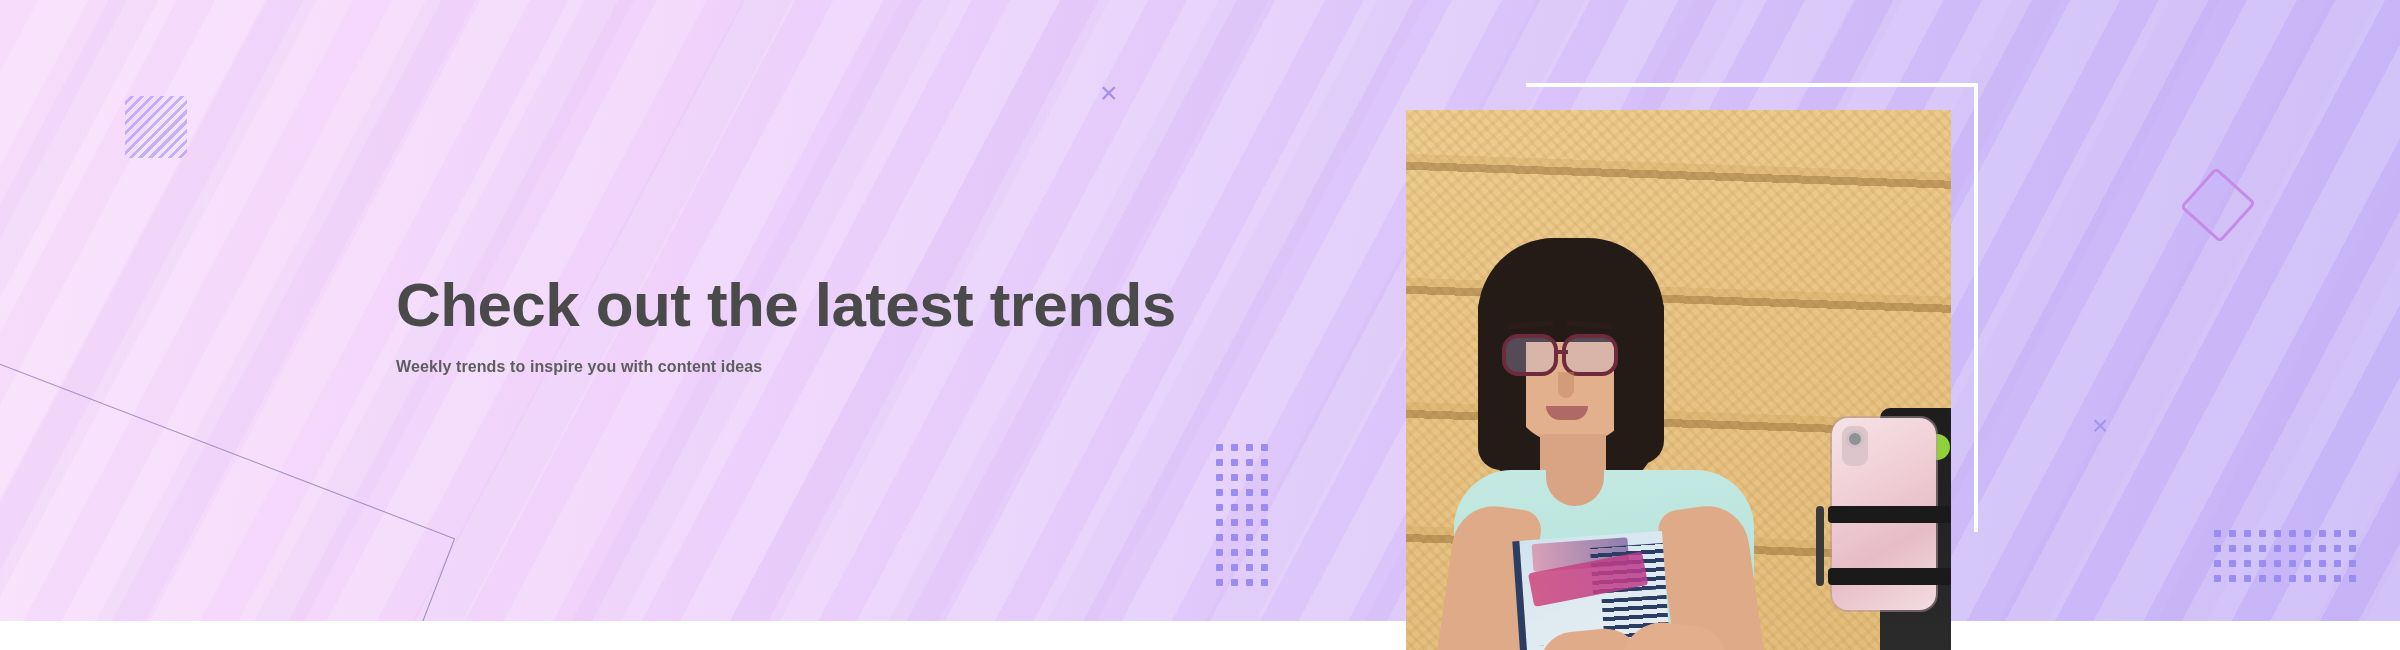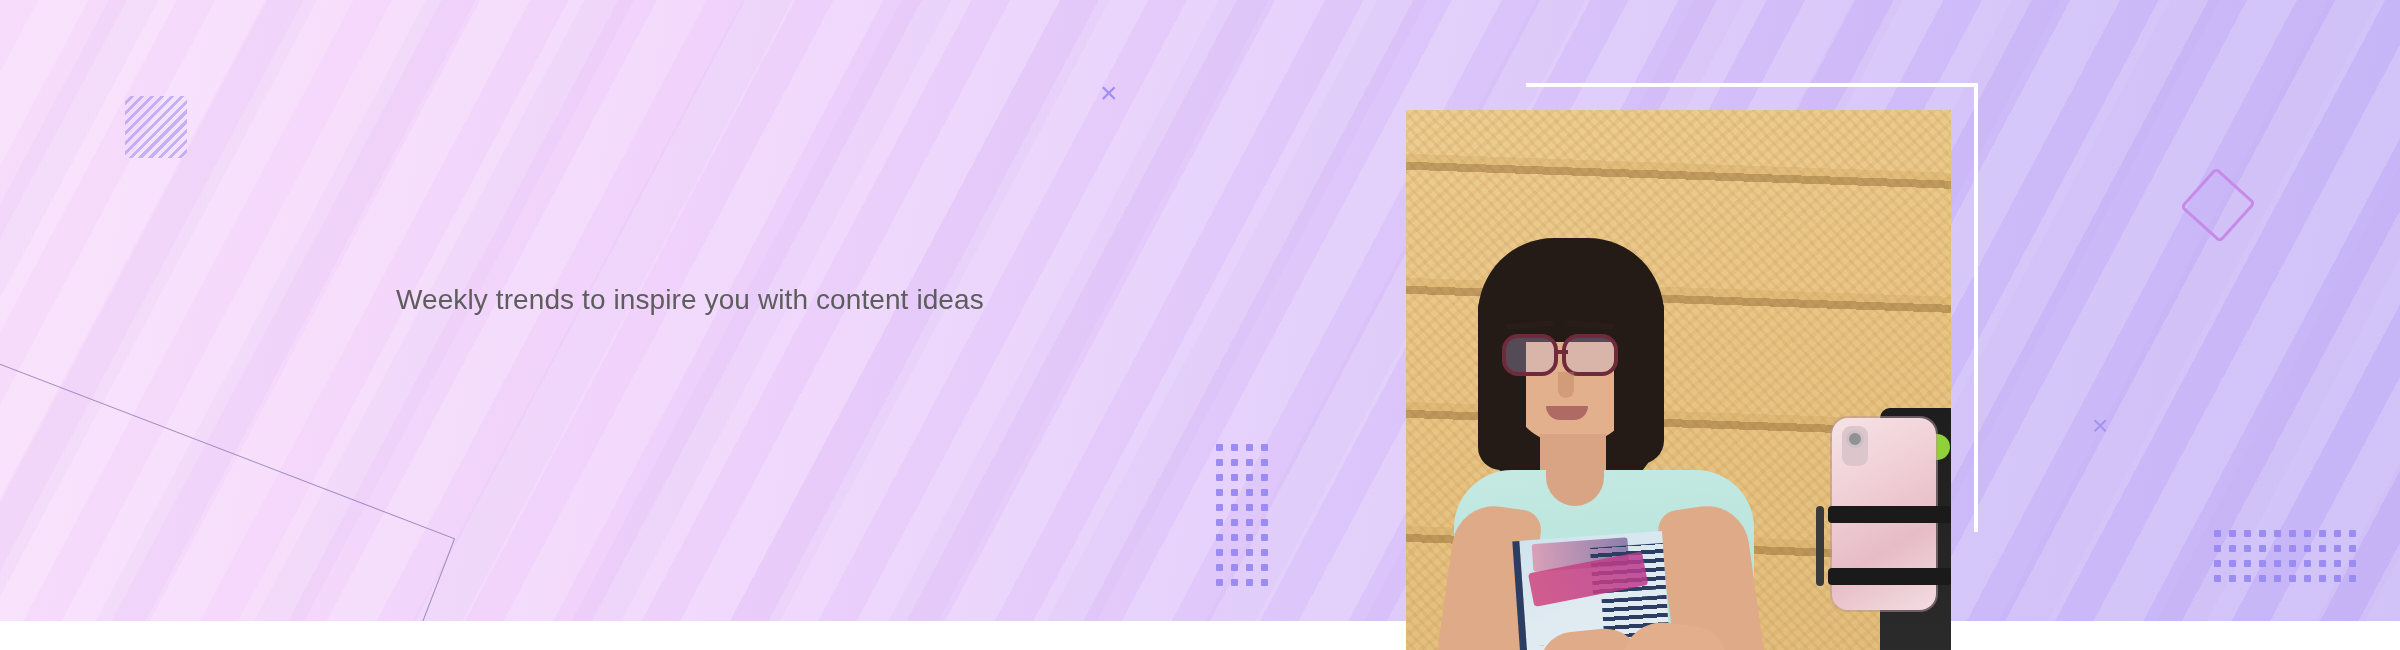--- a/index.html
+++ b/index.html
@@ -37,21 +37,21 @@
     pointer-events:none;
   }
 
   
   .copy { position:absolute; left:396px; top:272px; width:900px; }
   .headline {
     font-size:62px; font-weight:700; color:#4a4a4a;
     letter-spacing:-0.6px; line-height:1.06; white-space:nowrap;
   }
   .subline {
-    margin-top:12px; font-size:28px; font-weight:400;
+    margin-top:20px; font-size:16px; font-weight:700;
     color:#5d5d5d; letter-spacing:0.1px; white-space:nowrap;
   }
 
   
   .deco { position:absolute; pointer-events:none; }
 
   .hatch-square {
     left:125px; top:96px; width:62px; height:62px;
     background:repeating-linear-gradient(135deg,
        rgba(150,140,240,0.00) 0px, rgba(150,140,240,0.00) 4px,
@@ -337,20 +337,21 @@
         <div class="dot" style="left: 45px; top: 45px;"></div>
         <div class="dot" style="left: 60px; top: 45px;"></div>
         <div class="dot" style="left: 75px; top: 45px;"></div>
         <div class="dot" style="left: 90px; top: 45px;"></div>
         <div class="dot" style="left: 105px; top: 45px;"></div>
         <div class="dot" style="left: 120px; top: 45px;"></div>
         <div class="dot" style="left: 135px; top: 45px;"></div>
       </div>
 
     <div class="copy">
+      <div class="headline">Check out the latest trends</div>
       <div class="subline">Weekly trends to inspire you with content ideas</div>
     </div>
   </div>
 
   <div class="frame"></div>
 
   <div class="photo">
     <div class="wall"></div>
 
     <div class="person">

